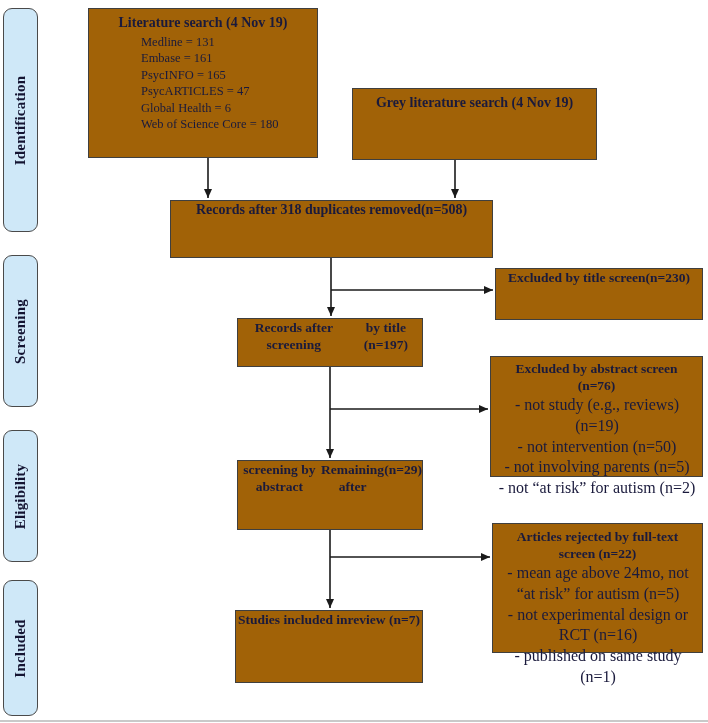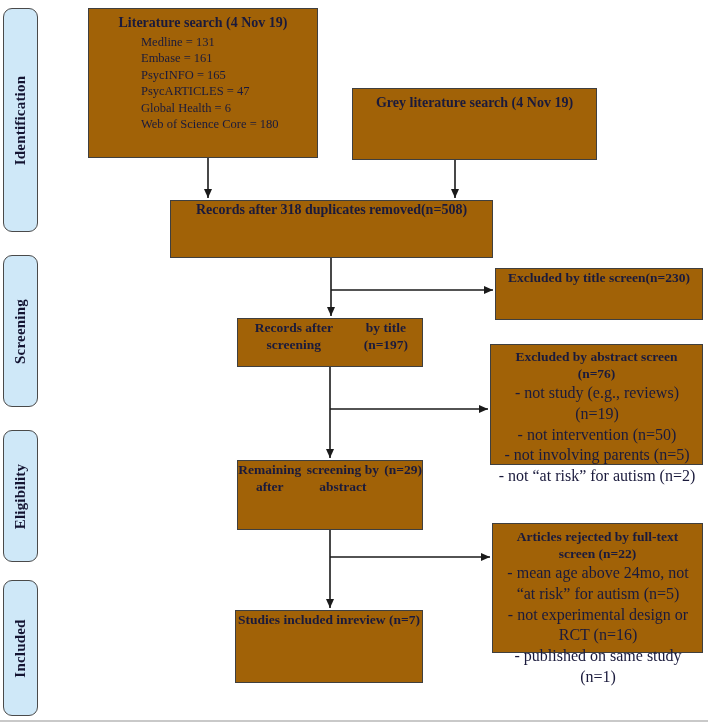--- a/index.html
+++ b/index.html
@@ -110,34 +110,34 @@
   <div class="fbox centered" style="left:495px;top:268px;width:208px;height:52px">
     <div class="fbox-title">Excluded by title screen</div>
     <div class="fbox-title">(n=230)</div>
   </div>
 
   <div class="fbox centered" style="left:237px;top:318px;width:186px;height:49px">
     <div class="fbox-title">Records after screening</div>
     <div class="fbox-title">by title (n=197)</div>
   </div>
 
-  <div class="fbox pad-top" style="left:490px;top:344px;width:213px;height:121px;padding-top:3px">
+  <div class="fbox pad-top" style="left:490px;top:356px;width:213px;height:121px;padding-top:3px">
     <div class="fbox-title">Excluded by abstract screen</div>
     <div class="fbox-title">(n=76)</div>
     <div class="reason-list">
       <div>- not study (e.g., reviews) (n=19)</div>
       <div>- not intervention (n=50)</div>
       <div>- not involving parents (n=5)</div>
       <div>- not “at risk” for autism (n=2)</div>
     </div>
   </div>
 
   <div class="fbox centered" style="left:237px;top:460px;width:186px;height:70px">
+    <div class="fbox-title">screening by abstract</div>
     <div class="fbox-title">Remaining after</div>
-    <div class="fbox-title">screening by abstract</div>
     <div class="fbox-title">(n=29)</div>
   </div>
 
   <div class="fbox pad-top" style="left:492px;top:523px;width:211px;height:130px;padding-top:4px">
     <div class="fbox-title">Articles rejected by full-text</div>
     <div class="fbox-title">screen (n=22)</div>
     <div class="reason-list">
       <div>- mean age above 24mo, not “at risk” for autism (n=5)</div>
       <div>- not experimental design or RCT (n=16)</div>
       <div>- published on same study (n=1)</div>

